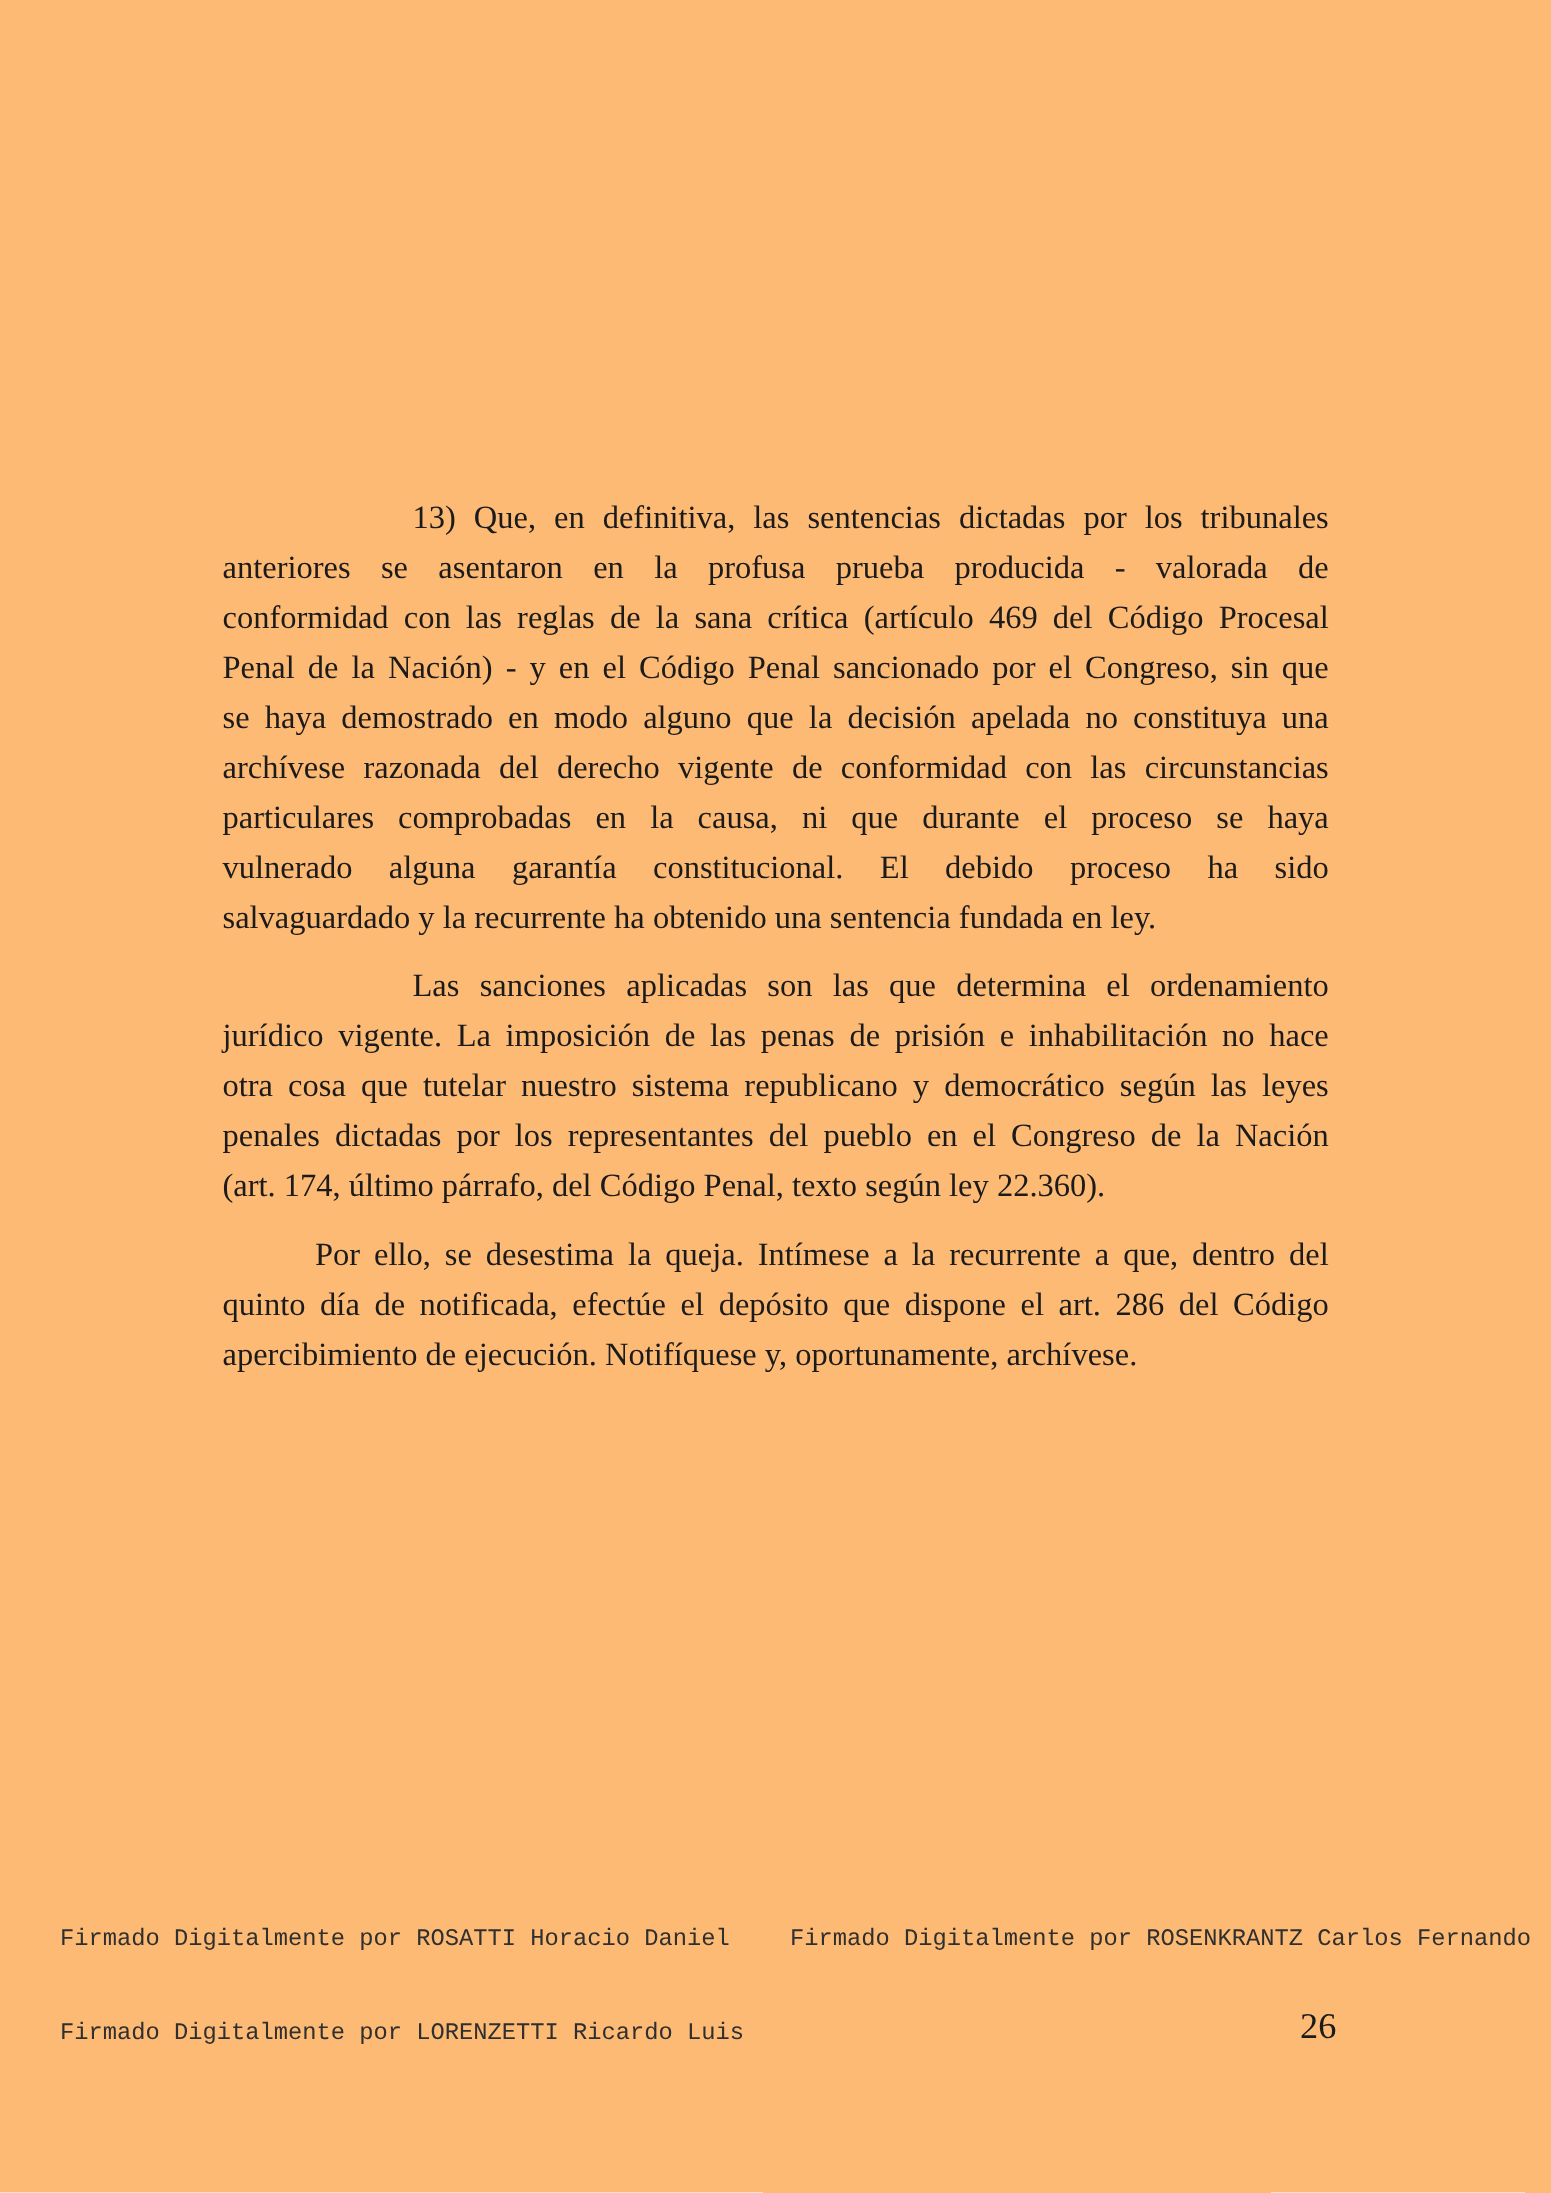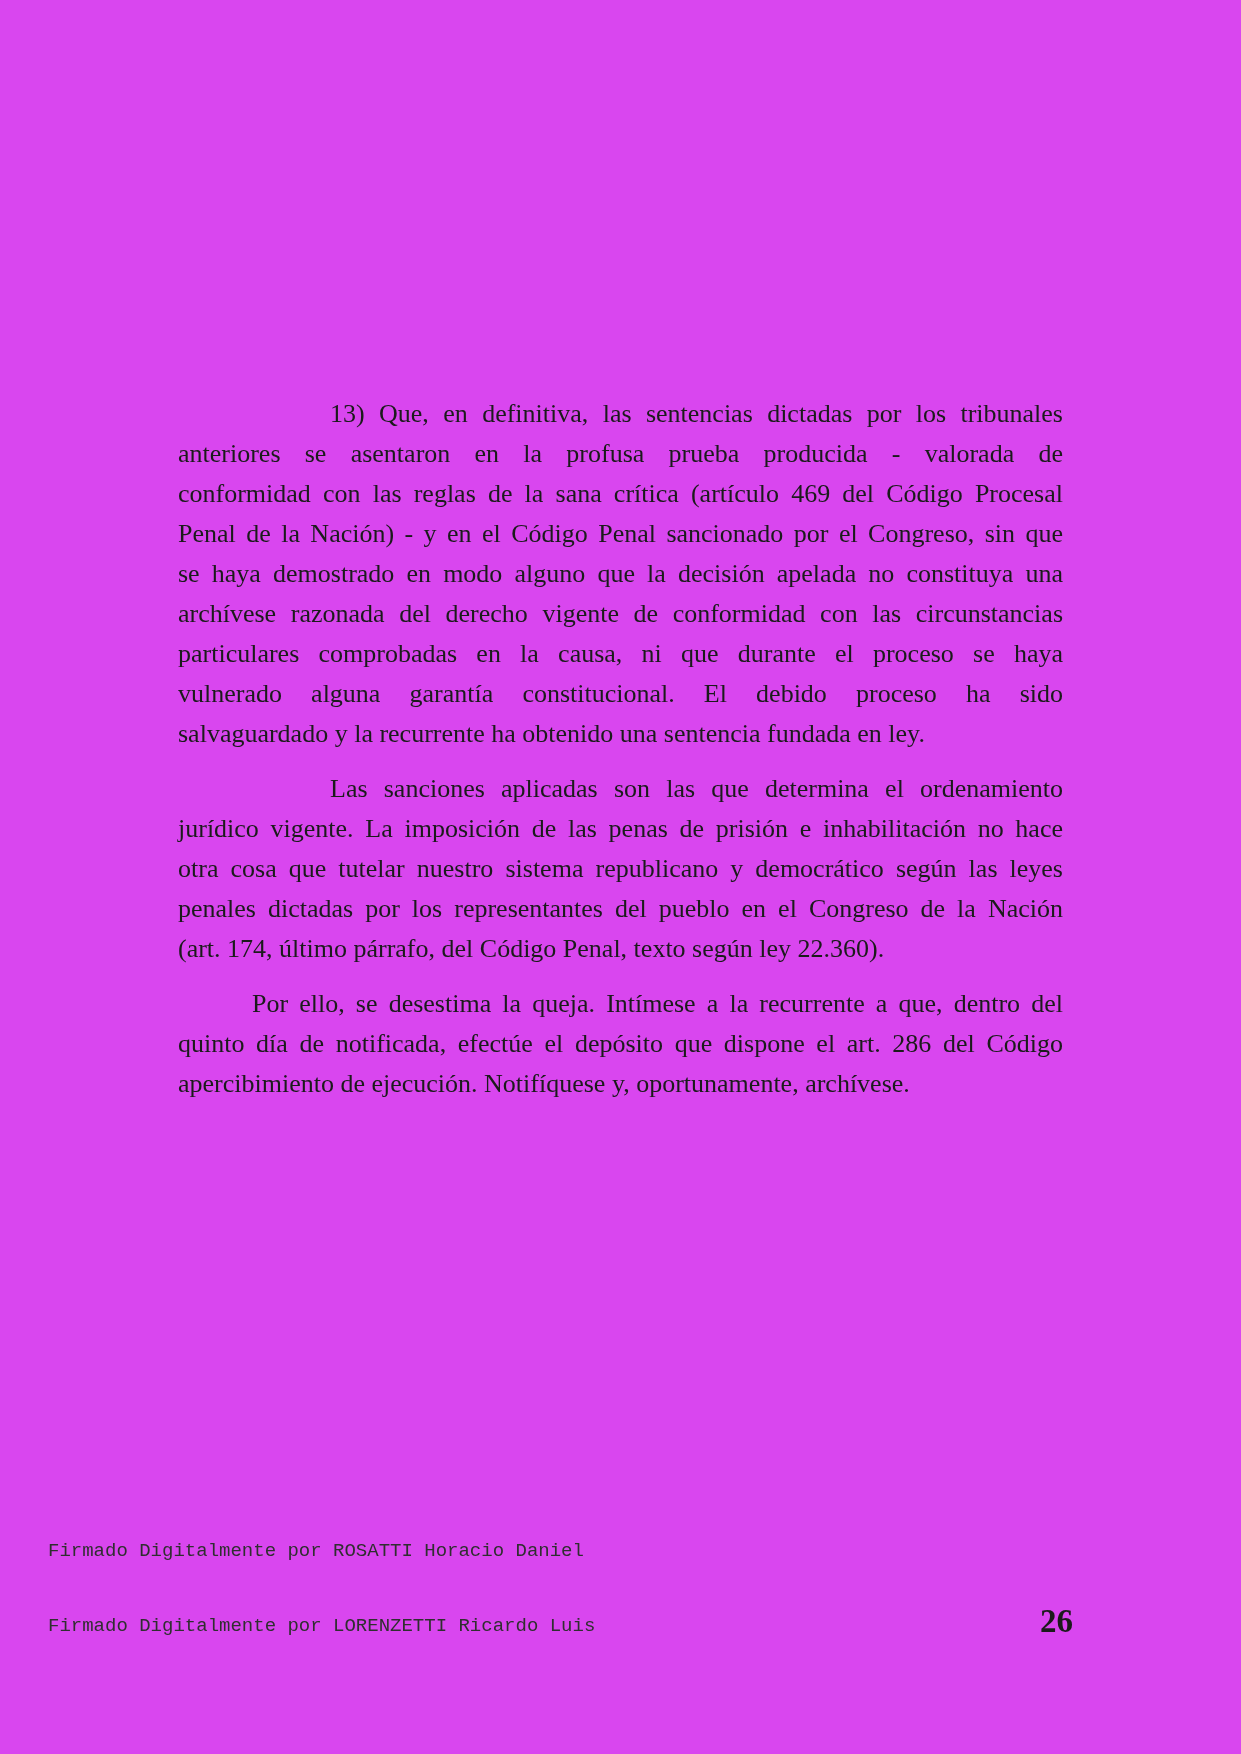--- a/index.html
+++ b/index.html
@@ -4,21 +4,21 @@
 <style>
   html, body {
     margin: 0;
     padding: 0;
     background: #ffffff;
   }
   .page {
     position: relative;
     width: 1241px;
     height: 1754px;
-    background: #d946ef;
+    background: #fdba74;
     overflow: hidden;
     font-family: "Liberation Serif", serif;
   }
   
   .body-text {
     position: absolute;
     left: 178px;
     top: 394px;
     width: 885px;
     color: #1b1b1b;
@@ -47,24 +47,23 @@
     white-space: nowrap;
   }
   .sig-1 { left: 48px;  top: 1541px; }
   .sig-2 { left: 632px; top: 1541px; }
   .sig-3 { left: 48px;  top: 1616px; }
   .page-number {
     position: absolute;
     left: 1040px;
     top: 1606px;
     font-family: "Liberation Serif", serif;
-    font-size: 33px;
+    font-size: 29px;
     line-height: 30px;
     color: #1b1b1b;
-    font-weight: bold;
   }
 </style>
 </head>
 <body>
 
 <div class="page">
 
   <div class="body-text">
 
     <div class="paragraph">
@@ -89,17 +88,18 @@
 
     <div class="paragraph">
       <div class="line first-indent-sm">Por ello, se desestima la queja. Intímese a la recurrente a que, dentro del</div>
       <div class="line">quinto día de notificada, efectúe el depósito que dispone el art. 286 del Código</div>
       <div class="line last-line">apercibimiento de ejecución. Notifíquese y, oportunamente, archívese.</div>
     </div>
 
   </div>
 
   <div class="signature sig-1">Firmado Digitalmente por ROSATTI Horacio Daniel</div>
+  <div class="signature sig-2">Firmado Digitalmente por ROSENKRANTZ Carlos Fernando</div>
   <div class="signature sig-3">Firmado Digitalmente por LORENZETTI Ricardo Luis</div>
 
   <div class="page-number">26</div>
 
 </div>
 
 </body></html>

